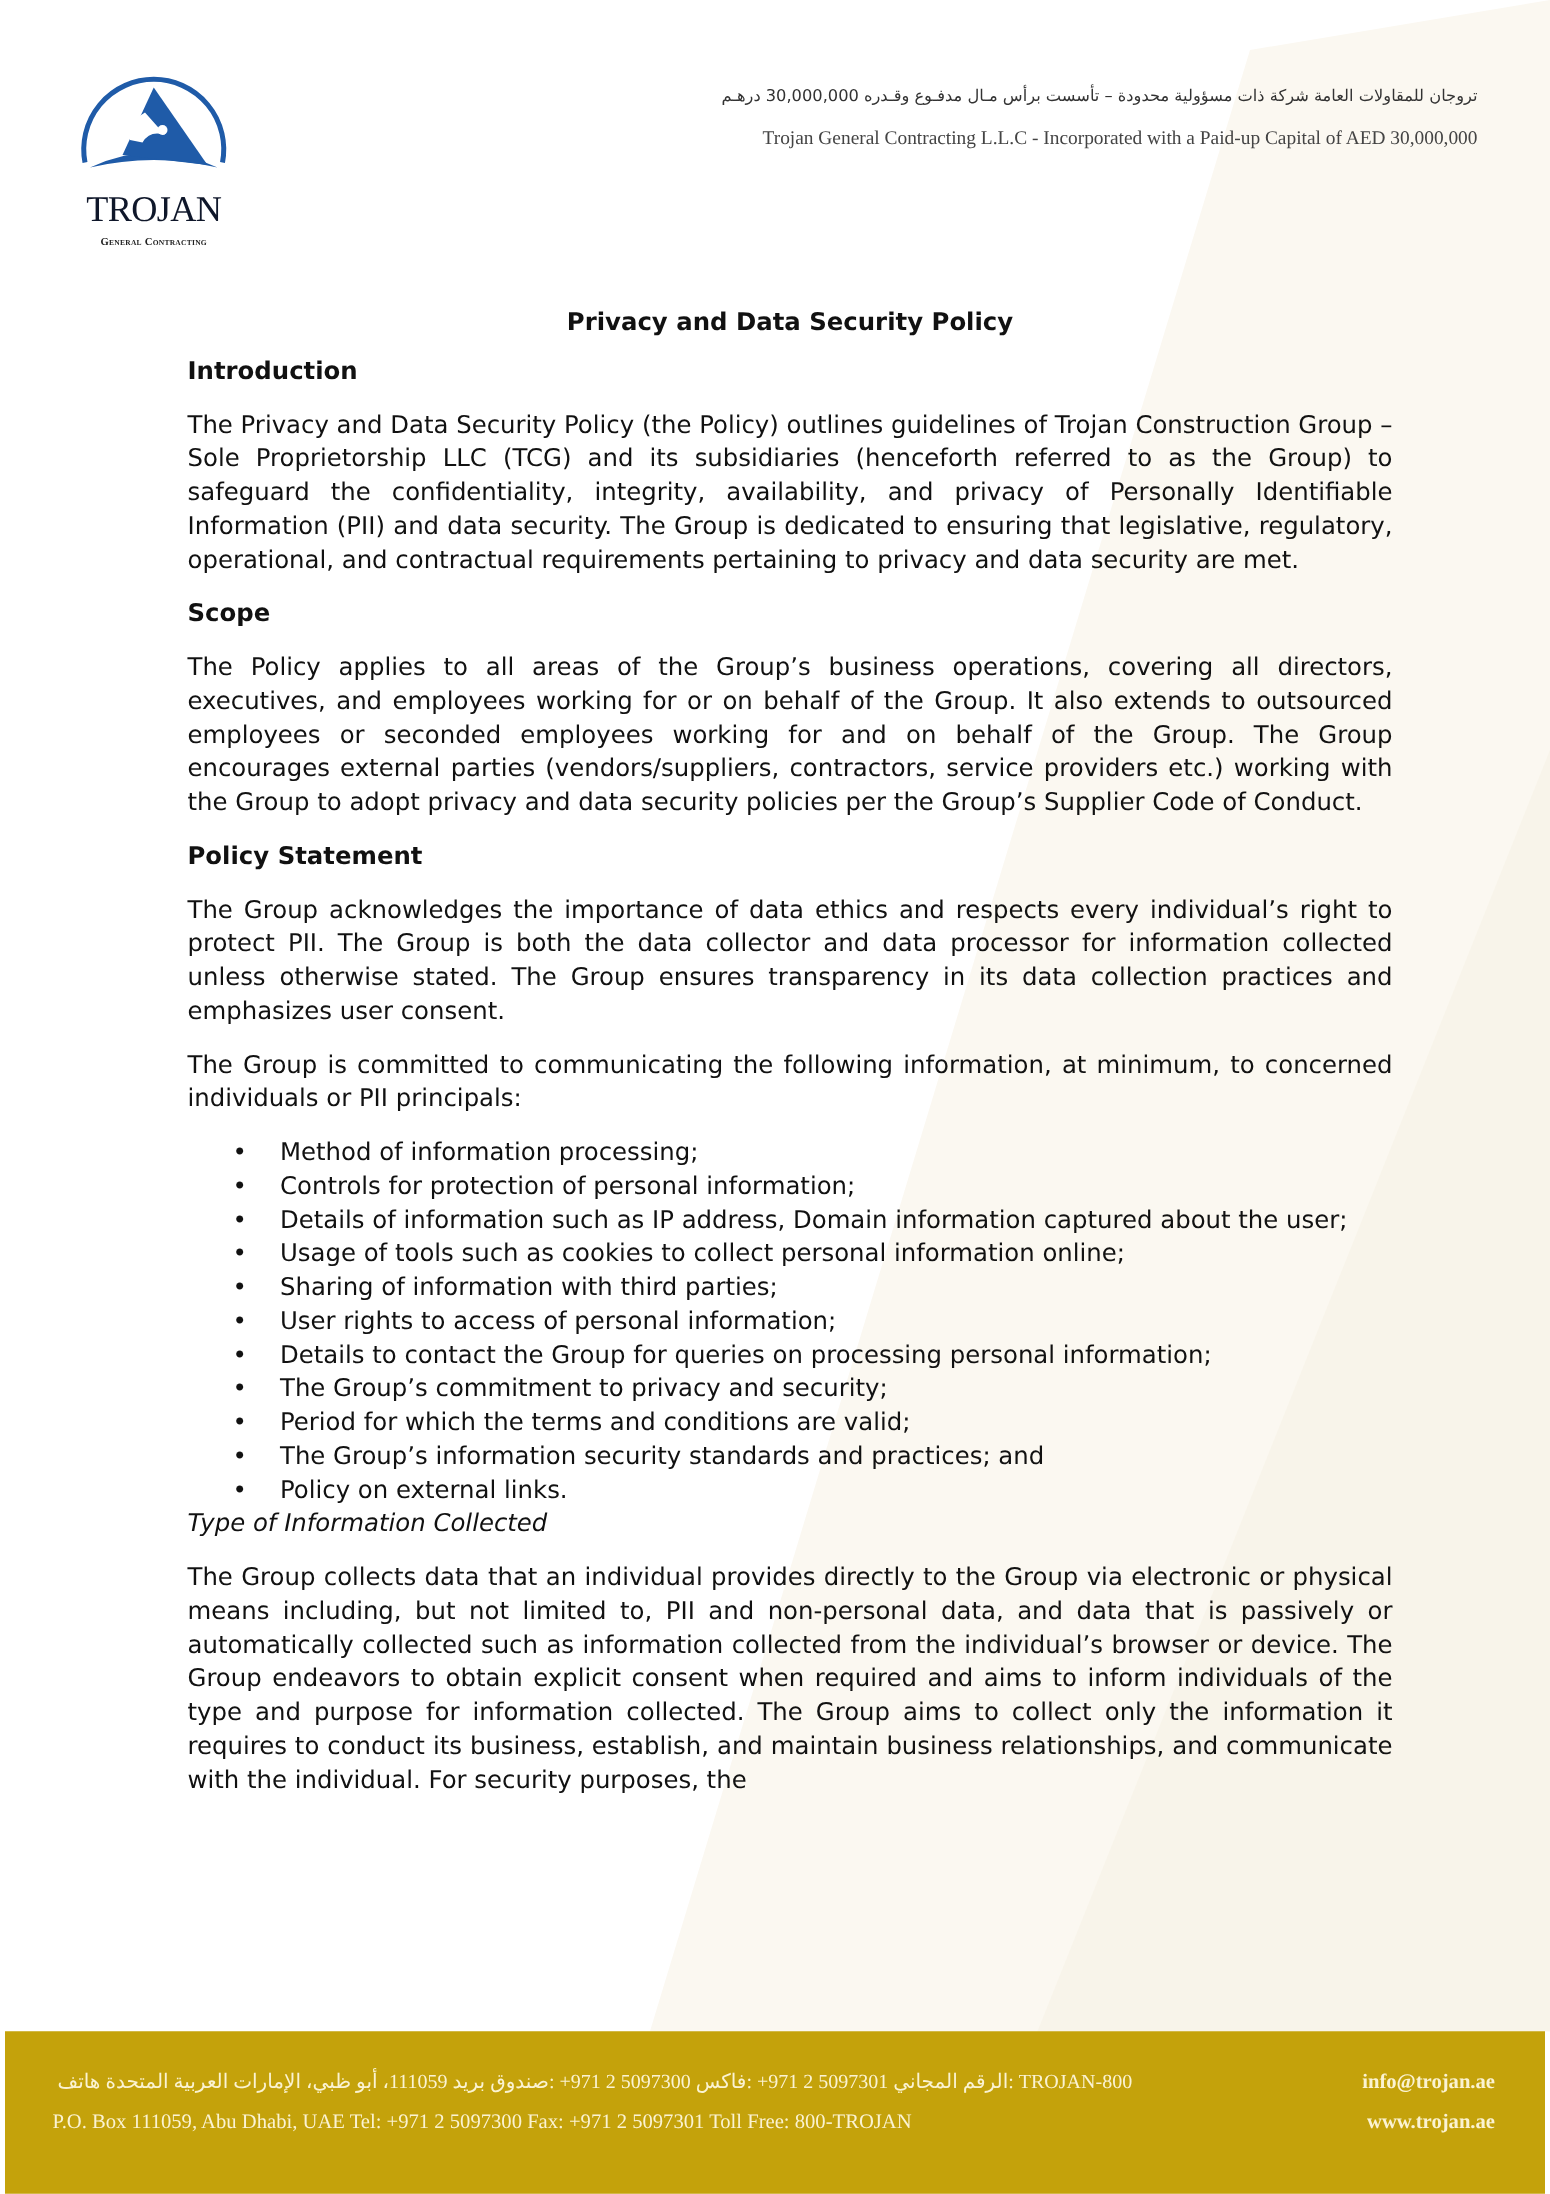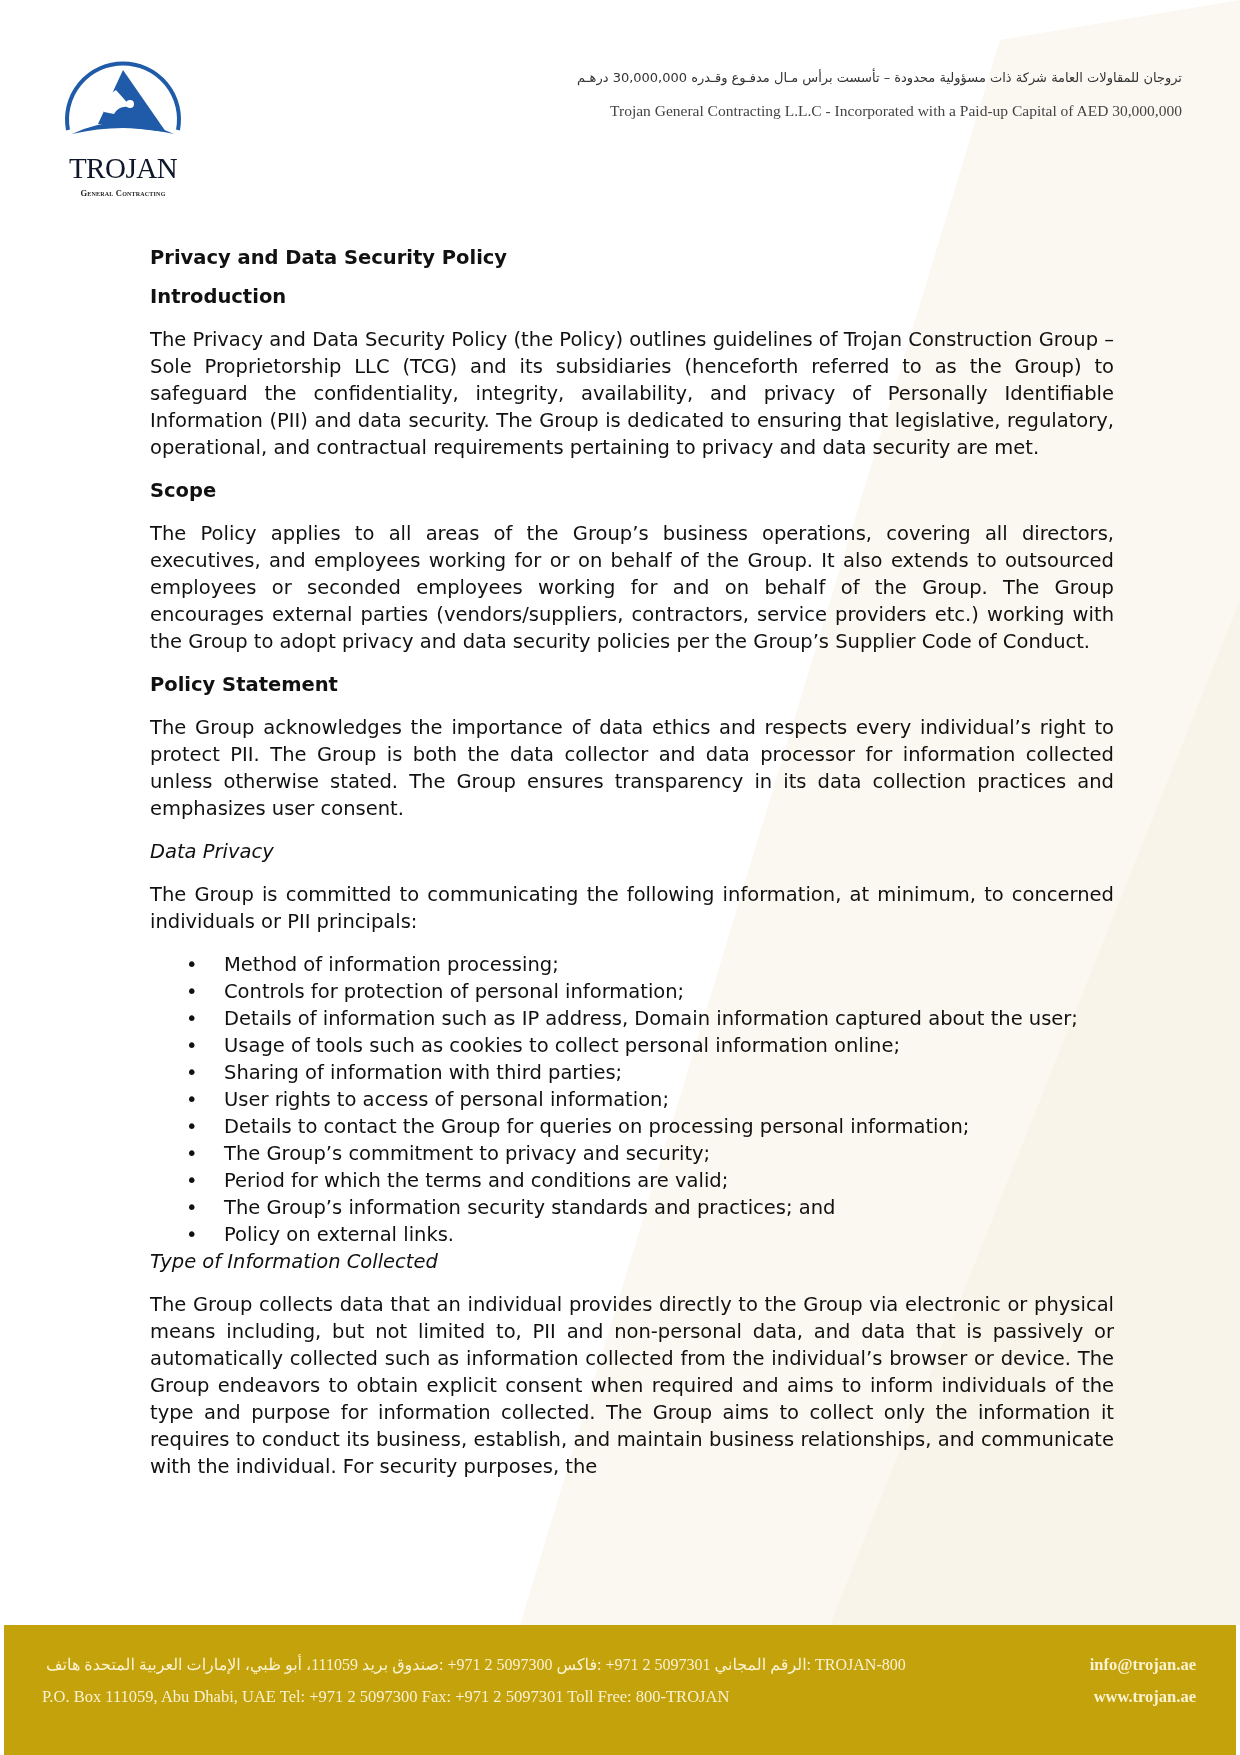--- a/index.html
+++ b/index.html
@@ -28,21 +28,21 @@
       font-family: "DejaVu Sans", sans-serif; font-size: 13px; color: #333;
     }
     .hdr-en {
       position: absolute; right: 58px; top: 102px;
       font-family: "Liberation Serif", serif; font-size: 15.5px; color: #444;
     }
     .content {
       position: absolute; left: 150px; top: 244px; width: 964px; z-index: 1;
       font-size: 19.5px; line-height: 27px;
     }
-    .doc-title { font-weight: bold; margin: 0 0 12px 0; font-size: 19.5px; }
+    .doc-title { text-align: center; font-weight: bold; margin: 0 0 12px 0; font-size: 19.5px; }
     h2.sec { font-size: 19.5px; font-weight: bold; margin: 0 0 16px 0; line-height: 27px; }
     h3.sub { font-size: 19.5px; font-style: italic; font-weight: normal; margin: 0 0 16px 0; line-height: 27px; }
     p { margin: 0 0 16px 0; text-align: justify; }
     ul.bullets { margin: 0; padding: 0 0 0 74px; list-style: none; }
     ul.bullets li { position: relative; text-align: justify; }
     ul.bullets li::before {
       content: "•"; position: absolute; left: -38px; top: 0;
     }
     .footer {
       position: absolute; left: 4px; top: 1625px; width: 1232px; height: 140px;
@@ -92,21 +92,20 @@
 
   <h2 class="sec">Introduction</h2>
   <p>The Privacy and Data Security Policy (the Policy) outlines guidelines of Trojan Construction Group – Sole Proprietorship LLC (TCG) and its subsidiaries (henceforth referred to as the Group) to safeguard the confidentiality, integrity, availability, and privacy of Personally Identifiable Information (PII) and data security. The Group is dedicated to ensuring that legislative, regulatory, operational, and contractual requirements pertaining to privacy and data security are met.</p>
 
   <h2 class="sec">Scope</h2>
   <p>The Policy applies to all areas of the Group’s business operations, covering all directors, executives, and employees working for or on behalf of the Group. It also extends to outsourced employees or seconded employees working for and on behalf of the Group. The Group encourages external parties (vendors/suppliers, contractors, service providers etc.) working with the Group to adopt privacy and data security policies per the Group’s Supplier Code of Conduct.</p>
 
   <h2 class="sec">Policy Statement</h2>
   <p>The Group acknowledges the importance of data ethics and respects every individual’s right to protect PII. The Group is both the data collector and data processor for information collected unless otherwise stated. The Group ensures transparency in its data collection practices and emphasizes user consent.</p>
 
-  <h3 class="sub">Data Privacy</h3>
   <p>The Group is committed to communicating the following information, at minimum, to concerned individuals or PII principals:</p>
 
   <ul class="bullets">
     <li>Method of information processing;</li>
     <li>Controls for protection of personal information;</li>
     <li>Details of information such as IP address, Domain information captured about the user;</li>
     <li>Usage of tools such as cookies to collect personal information online;</li>
     <li>Sharing of information with third parties;</li>
     <li>User rights to access of personal information;</li>
     <li>Details to contact the Group for queries on processing personal information;</li>

